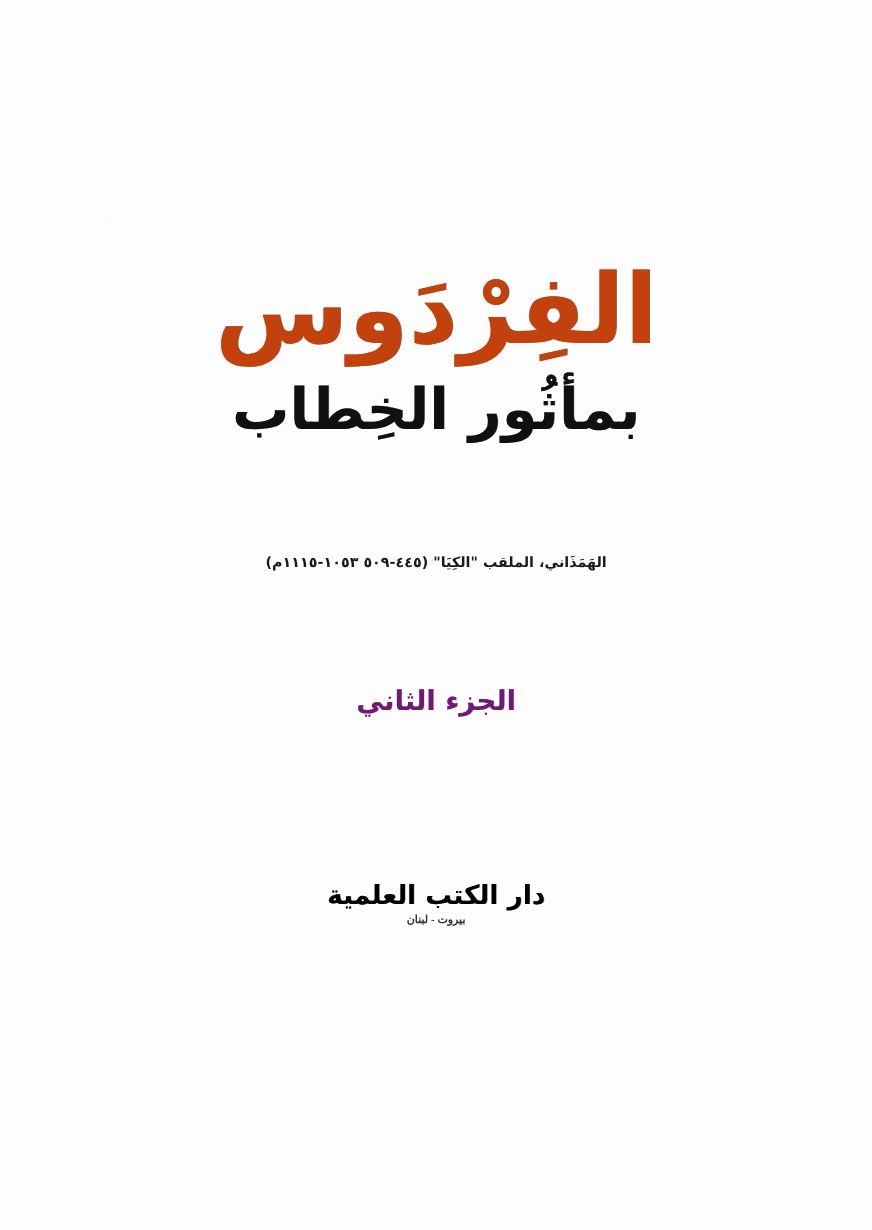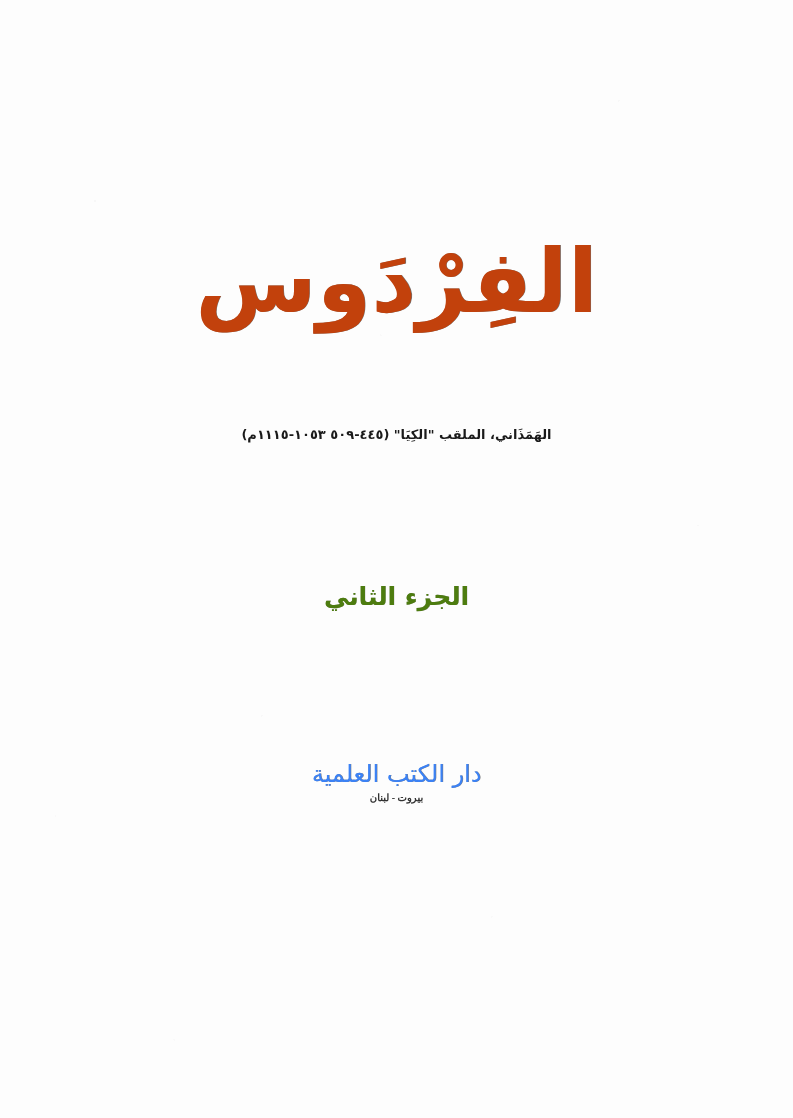--- a/index.html
+++ b/index.html
@@ -97,36 +97,35 @@
 
   
   .volume-block {
     margin-top: 98px;
     text-align: center;
   }
   .volume-text {
     font-family: "DejaVu Sans", sans-serif;
     font-size: 25px;
     font-weight: bold;
-    color: #4d7c0f;
+    color: #701a75;
     text-shadow: 0.3px 0 0 rgba(0,0,0,0.4);
-    margin-top: 37px;
   }
 
   
   .publisher-block {
     margin-top: 150px;
     text-align: center;
     line-height: 1.15;
   }
   .publisher-name {
     font-family: "DejaVu Sans", sans-serif;
     font-size: 24px;
-    font-weight: normal;
-    color: #3b82f6;
+    font-weight: bold;
+    color: #000000;
     letter-spacing: -1px;
     text-shadow: 0.5px 0 0 rgba(0,0,0,0.5);
   }
   .publisher-city {
     margin-top: 3px;
     font-family: Liberation Serif, serif;
     font-size: 10px;
     font-weight: bold;
     color: #333333;
     letter-spacing: 1px;
@@ -135,20 +134,21 @@
 </head>
 <body>
 
 <div class="page">
   <div class="speckle"></div>
 
   <div class="content">
 
     <div class="title-block">
       <div class="main-title">الفِرْدَوس</div>
+      <div class="sub-title">بمأثُور الخِطاب</div>
     </div>
 
     <div class="author-block">
       <div class="author-line second">الهَمَذَاني، الملقب "الكِيَا" (٤٤٥-٥٠٩  ١٠٥٣-١١١٥م)</div>
     </div>
 
     <div class="volume-block">
       <div class="volume-text">الجزء الثاني</div>
     </div>
 

